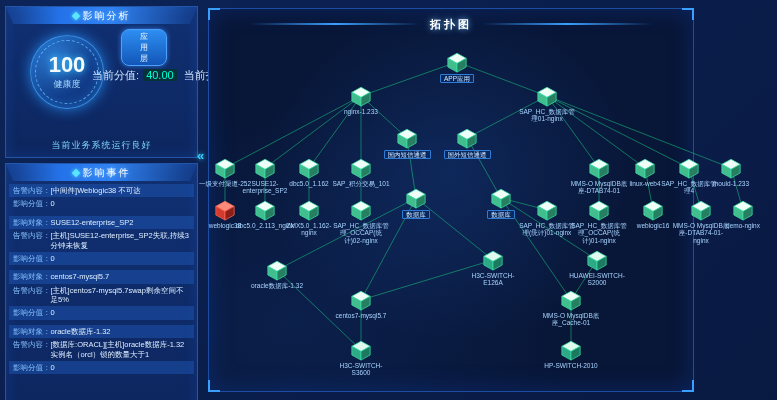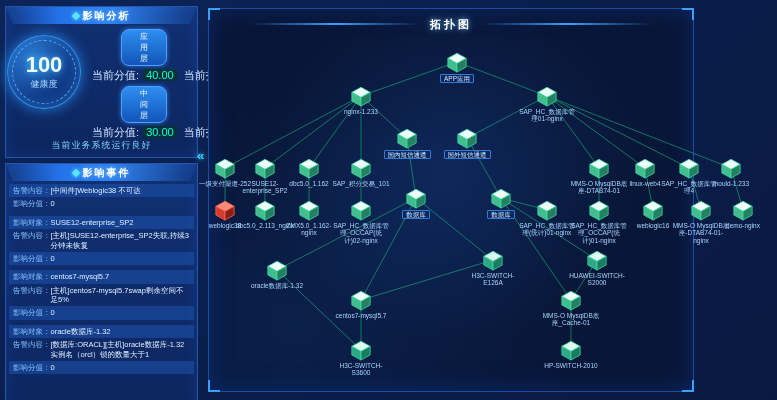--- a/index.html
+++ b/index.html
@@ -8,27 +8,27 @@
             background:linear-gradient(135deg,#0c2458 0%,#0a1d4a 60%,#091a42 100%); }
 
   
   .panel { position:absolute; left:5px; width:193px;
            background:linear-gradient(180deg, rgba(25,70,160,.30), rgba(12,35,90,.30)), #0d2760;
            border:1px solid #2356a8; box-shadow:inset 0 0 14px rgba(30,100,220,.25); }
   .panel-header { height:17px; display:flex; align-items:center; justify-content:center; gap:4px;
            background:linear-gradient(90deg, rgba(36,114,232,.15), #2472e8 28%, #2f82f2 55%, rgba(36,114,232,.10));
            clip-path:polygon(0 0, 100% 0, calc(100% - 7px) 100%, 7px 100%); }
   .panel-header .hdr-accent { width:6px; height:6px; background:#59e6ff; transform:rotate(45deg); box-shadow:0 0 4px #59e6ff; }
-  .panel-header .hdr-text { color:#fff; font-size:10px; font-weight:bold; letter-spacing:2px; text-shadow:0 0 4px rgba(120,200,255,.9); }
+  .panel-header .hdr-text { color:#fff; font-size:10px; font-weight:normal; letter-spacing:2px; text-shadow:0 0 4px rgba(120,200,255,.9); }
 
   #panel-analysis { top:6px; height:152px; }
   #panel-events   { top:163px; height:265px; }
 
   
-  .gauge { position:absolute; left:1px; top:28px; width:74px; height:74px; border-radius:50%;
+  .gauge { position:absolute; left:24px; top:28px; width:74px; height:74px; border-radius:50%;
            background:radial-gradient(circle at 35% 32%, #2f7fd6, #113a86 55%, #0a2a6a 100%);
            border:1px solid rgba(70,170,255,.75);
            box-shadow:0 0 14px rgba(40,150,255,.8), inset 0 0 16px rgba(40,150,255,.55);
            display:flex; flex-direction:column; align-items:center; justify-content:center; }
   .gauge-ring { position:absolute; inset:4px; border-radius:50%; border:1px dashed rgba(120,205,255,.7); }
   .gauge-value { font-size:22px; font-weight:bold; color:#f2faff; text-shadow:0 0 6px #35c4ff; line-height:1; }
   .gauge-label { font-size:9px; color:#a8dcff; margin-top:2px; }
 
   
   .layers { position:absolute; left:86px; top:22px; width:104px; }
@@ -97,29 +97,20 @@
       <div class="gauge-value">100</div>
       <div class="gauge-label">健康度</div>
     </div>
 
     <div class="layers">
       <div class="layer-row">
         <span class="layer-pill">应用层</span>
         <div class="layer-scores">
           <span class="lbl">当前分值:</span>
           <span class="val">40.00</span>
-          <span class="lbl">当前扣分:</span>
-          <span class="val">0</span>
-        </div>
-      </div>
-      <div class="layer-row">
-        <span class="layer-pill">中间层</span>
-        <div class="layer-scores">
-          <span class="lbl">当前分值:</span>
-          <span class="val">30.00</span>
           <span class="lbl">当前扣分:</span>
           <span class="val">0</span>
         </div>
       </div>
     </div>
 
     <div class="status-text">当前业务系统运行良好</div>
   </section>
 
   <section class="panel" id="panel-events">

